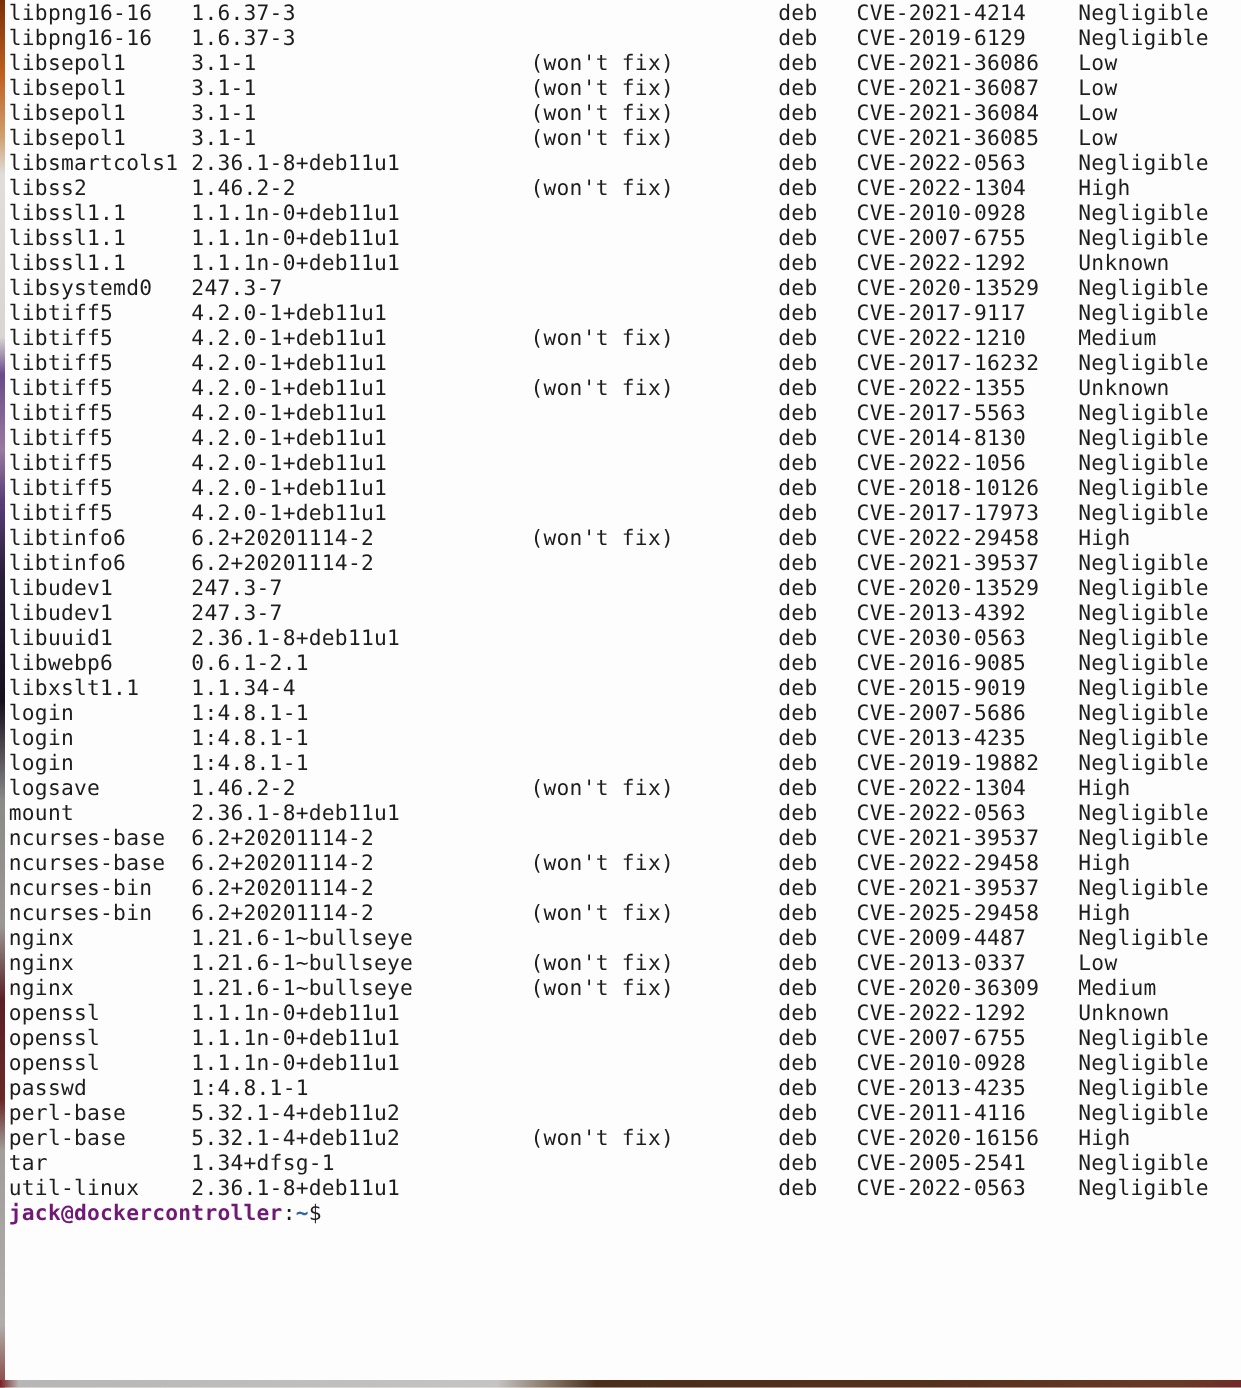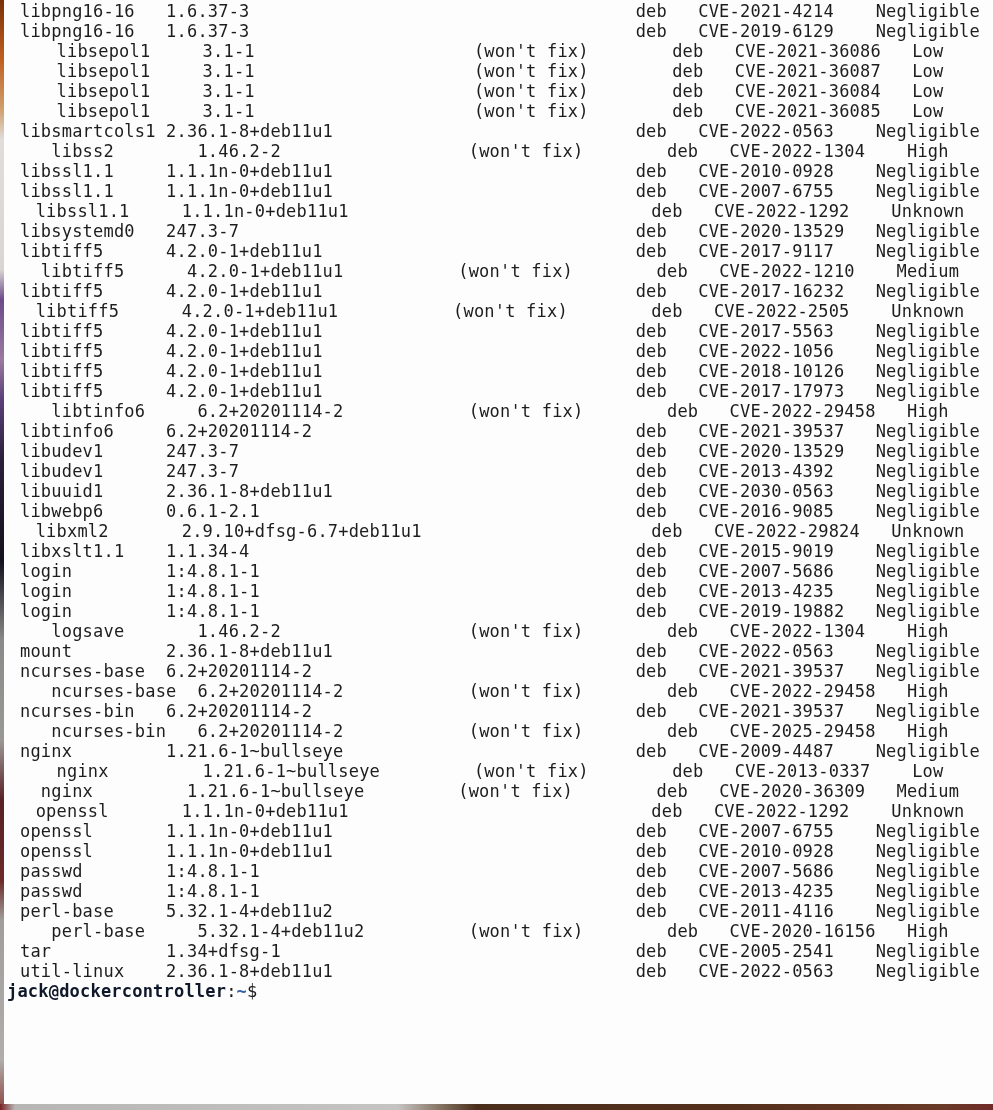--- a/index.html
+++ b/index.html
@@ -25,23 +25,23 @@
 
   .terminal{
     position:absolute;left:4px;top:0;right:0;bottom:6px;z-index:1;
     background:#fdfdfd;
     font-family:"DejaVu Sans Mono","Liberation Mono",monospace;
     font-size:17px;line-height:20px;letter-spacing:0.2px;
     color:#1d1d1d;
     padding:1px 0 0 3px;
     overflow:hidden;
   }
-  .rows div{white-space:pre;height:20px;text-align:center;}
+  .rows div{white-space:pre;height:20px;}
   .prompt-line{white-space:pre;height:20px;}
-  .prompt-user{color:#0f172a;font-weight:bold;}
+  .prompt-user{color:#701a75;font-weight:bold;}
   .prompt-colon{color:#1d1d1d;}
   .prompt-path{color:#3465a4;font-weight:bold;}
   .prompt-symbol{color:#1d1d1d;}
 </style>
 </head>
 <body>
 
 <div class="screen">
   <div class="wallpaper-left"></div>
 
@@ -55,49 +55,48 @@
         <div>libsepol1     3.1-1                     (won't fix)        deb   CVE-2021-36085   Low</div>
         <div>libsmartcols1 2.36.1-8+deb11u1                             deb   CVE-2022-0563    Negligible</div>
         <div>libss2        1.46.2-2                  (won't fix)        deb   CVE-2022-1304    High</div>
         <div>libssl1.1     1.1.1n-0+deb11u1                             deb   CVE-2010-0928    Negligible</div>
         <div>libssl1.1     1.1.1n-0+deb11u1                             deb   CVE-2007-6755    Negligible</div>
         <div>libssl1.1     1.1.1n-0+deb11u1                             deb   CVE-2022-1292    Unknown</div>
         <div>libsystemd0   247.3-7                                      deb   CVE-2020-13529   Negligible</div>
         <div>libtiff5      4.2.0-1+deb11u1                              deb   CVE-2017-9117    Negligible</div>
         <div>libtiff5      4.2.0-1+deb11u1           (won't fix)        deb   CVE-2022-1210    Medium</div>
         <div>libtiff5      4.2.0-1+deb11u1                              deb   CVE-2017-16232   Negligible</div>
-        <div>libtiff5      4.2.0-1+deb11u1           (won't fix)        deb   CVE-2022-2505    Unknown</div>
+        <div>libtiff5      4.2.0-1+deb11u1           (won't fix)        deb   CVE-2022-1355    Unknown</div>
         <div>libtiff5      4.2.0-1+deb11u1                              deb   CVE-2017-5563    Negligible</div>
+        <div>libtiff5      4.2.0-1+deb11u1                              deb   CVE-2014-8130    Negligible</div>
         <div>libtiff5      4.2.0-1+deb11u1                              deb   CVE-2022-1056    Negligible</div>
         <div>libtiff5      4.2.0-1+deb11u1                              deb   CVE-2018-10126   Negligible</div>
         <div>libtiff5      4.2.0-1+deb11u1                              deb   CVE-2017-17973   Negligible</div>
         <div>libtinfo6     6.2+20201114-2            (won't fix)        deb   CVE-2022-29458   High</div>
         <div>libtinfo6     6.2+20201114-2                               deb   CVE-2021-39537   Negligible</div>
         <div>libudev1      247.3-7                                      deb   CVE-2020-13529   Negligible</div>
         <div>libudev1      247.3-7                                      deb   CVE-2013-4392    Negligible</div>
         <div>libuuid1      2.36.1-8+deb11u1                             deb   CVE-2030-0563    Negligible</div>
         <div>libwebp6      0.6.1-2.1                                    deb   CVE-2016-9085    Negligible</div>
-        <div>libxml2       2.9.10+dfsg-6.7+deb11u1                      deb   CVE-2022-29824   Unknown</div>
         <div>libxslt1.1    1.1.34-4                                     deb   CVE-2015-9019    Negligible</div>
         <div>login         1:4.8.1-1                                    deb   CVE-2007-5686    Negligible</div>
         <div>login         1:4.8.1-1                                    deb   CVE-2013-4235    Negligible</div>
         <div>login         1:4.8.1-1                                    deb   CVE-2019-19882   Negligible</div>
         <div>logsave       1.46.2-2                  (won't fix)        deb   CVE-2022-1304    High</div>
         <div>mount         2.36.1-8+deb11u1                             deb   CVE-2022-0563    Negligible</div>
         <div>ncurses-base  6.2+20201114-2                               deb   CVE-2021-39537   Negligible</div>
         <div>ncurses-base  6.2+20201114-2            (won't fix)        deb   CVE-2022-29458   High</div>
         <div>ncurses-bin   6.2+20201114-2                               deb   CVE-2021-39537   Negligible</div>
         <div>ncurses-bin   6.2+20201114-2            (won't fix)        deb   CVE-2025-29458   High</div>
         <div>nginx         1.21.6-1~bullseye                            deb   CVE-2009-4487    Negligible</div>
         <div>nginx         1.21.6-1~bullseye         (won't fix)        deb   CVE-2013-0337    Low</div>
         <div>nginx         1.21.6-1~bullseye         (won't fix)        deb   CVE-2020-36309   Medium</div>
         <div>openssl       1.1.1n-0+deb11u1                             deb   CVE-2022-1292    Unknown</div>
         <div>openssl       1.1.1n-0+deb11u1                             deb   CVE-2007-6755    Negligible</div>
         <div>openssl       1.1.1n-0+deb11u1                             deb   CVE-2010-0928    Negligible</div>
-        <div>passwd        1:4.8.1-1                                    deb   CVE-2007-5686    Negligible</div>
         <div>passwd        1:4.8.1-1                                    deb   CVE-2013-4235    Negligible</div>
         <div>perl-base     5.32.1-4+deb11u2                             deb   CVE-2011-4116    Negligible</div>
         <div>perl-base     5.32.1-4+deb11u2          (won't fix)        deb   CVE-2020-16156   High</div>
         <div>tar           1.34+dfsg-1                                  deb   CVE-2005-2541    Negligible</div>
         <div>util-linux    2.36.1-8+deb11u1                             deb   CVE-2022-0563    Negligible</div>
       </div>
     <div class="prompt-line"><span class="prompt-user">jack@dockercontroller</span><span class="prompt-colon">:</span><span class="prompt-path">~</span><span class="prompt-symbol">$</span><span> </span></div>
   </div>
 
   <div class="wallpaper-bottom"></div>

